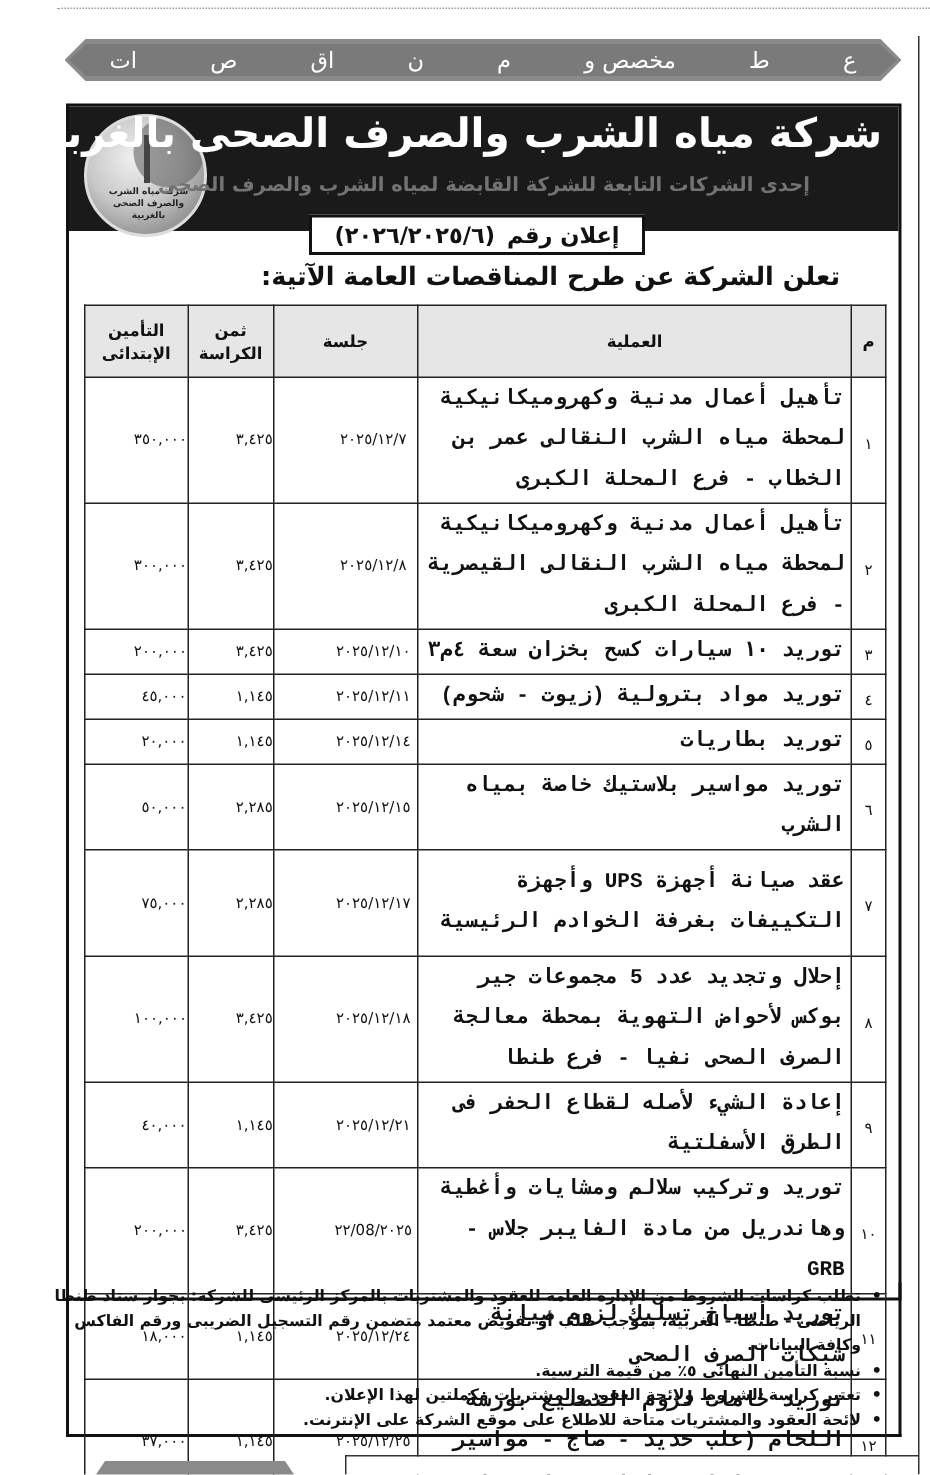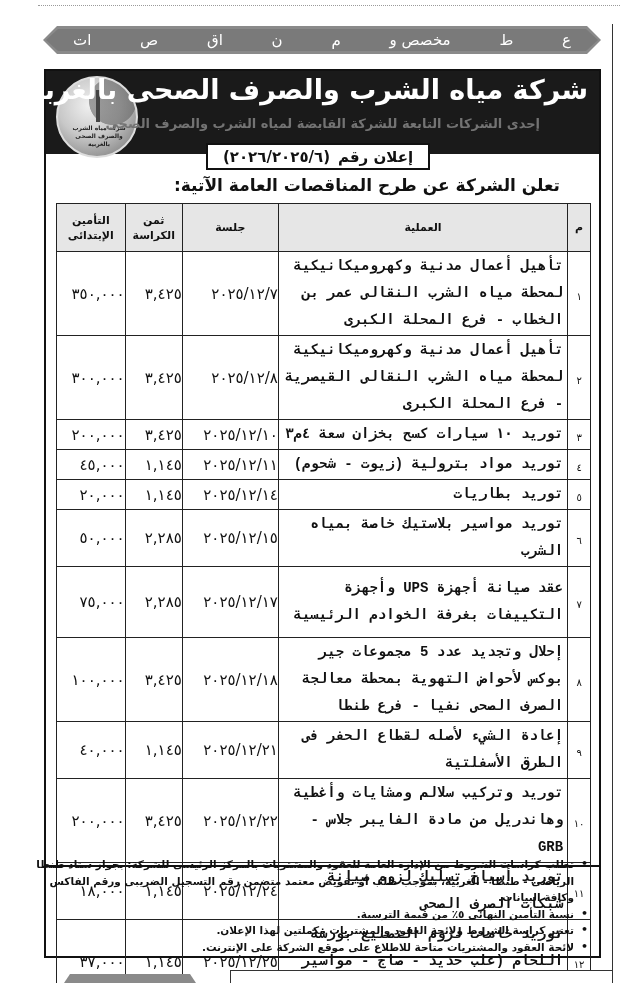--- a/index.html
+++ b/index.html
@@ -113,21 +113,21 @@
   th.c-date, td.c-date { width: 84px; }
   th.c-price, td.c-price { width: 50px; }
   th.c-ins, td.c-ins { width: 60px; margin-top: 26px; }
 
   td.c-num { font-size: 10px; text-align: center; vertical-align: top; padding-top: 5px; }
   td.c-op {
     font-size: 14px; font-weight: bold; text-align: right;
     padding: 1px 4px 1px 2px; line-height: 27px; font-family: Liberation Mono, monospace;
   }
   td.c-date, td.c-price, td.c-ins {
-    font-size: 15px; text-align: center; white-space: nowrap; padding-left: 37px;
+    font-size: 10px; text-align: center; white-space: nowrap; padding-left: 37px;
   }
 
   tr.r1 td { height: 56px; }
   tr.r2 td { height: 57px; }
   tr.r3 td { height: 26px; }
   tr.r4 td { height: 28px; }
   tr.r5 td { height: 28px; }
   tr.r6 td { height: 28px; }
   tr.r7 td { height: 71px; }
   tr.r8 td { height: 84px; }
@@ -280,21 +280,21 @@
       <tr class="r9">
         <td class="c-num">٩</td>
         <td class="c-op">إعادة الشيء لأصله لقطاع الحفر فى الطرق الأسفلتية</td>
         <td class="c-date">٢٠٢٥/١٢/٢١</td>
         <td class="c-price">١,١٤٥</td>
         <td class="c-ins">٤٠,٠٠٠</td>
       </tr>
       <tr class="r10">
         <td class="c-num">١٠</td>
         <td class="c-op">توريد وتركيب سلالم ومشايات وأغطية وهاندريل من مادة الفايبر جلاس - GRB</td>
-        <td class="c-date">٢٠٢٥/١٢/٢٢</td>
+        <td class="c-date">٢٠٢٥/08/٢٢</td>
         <td class="c-price">٣,٤٢٥</td>
         <td class="c-ins">٢٠٠,٠٠٠</td>
       </tr>
       <tr class="r11">
         <td class="c-num">١١</td>
         <td class="c-op">توريد أسياخ تسليك لزوم صيانة شبكات الصرف الصحى</td>
         <td class="c-date">٢٠٢٥/١٢/٢٤</td>
         <td class="c-price">١,١٤٥</td>
         <td class="c-ins">١٨,٠٠٠</td>
       </tr>

